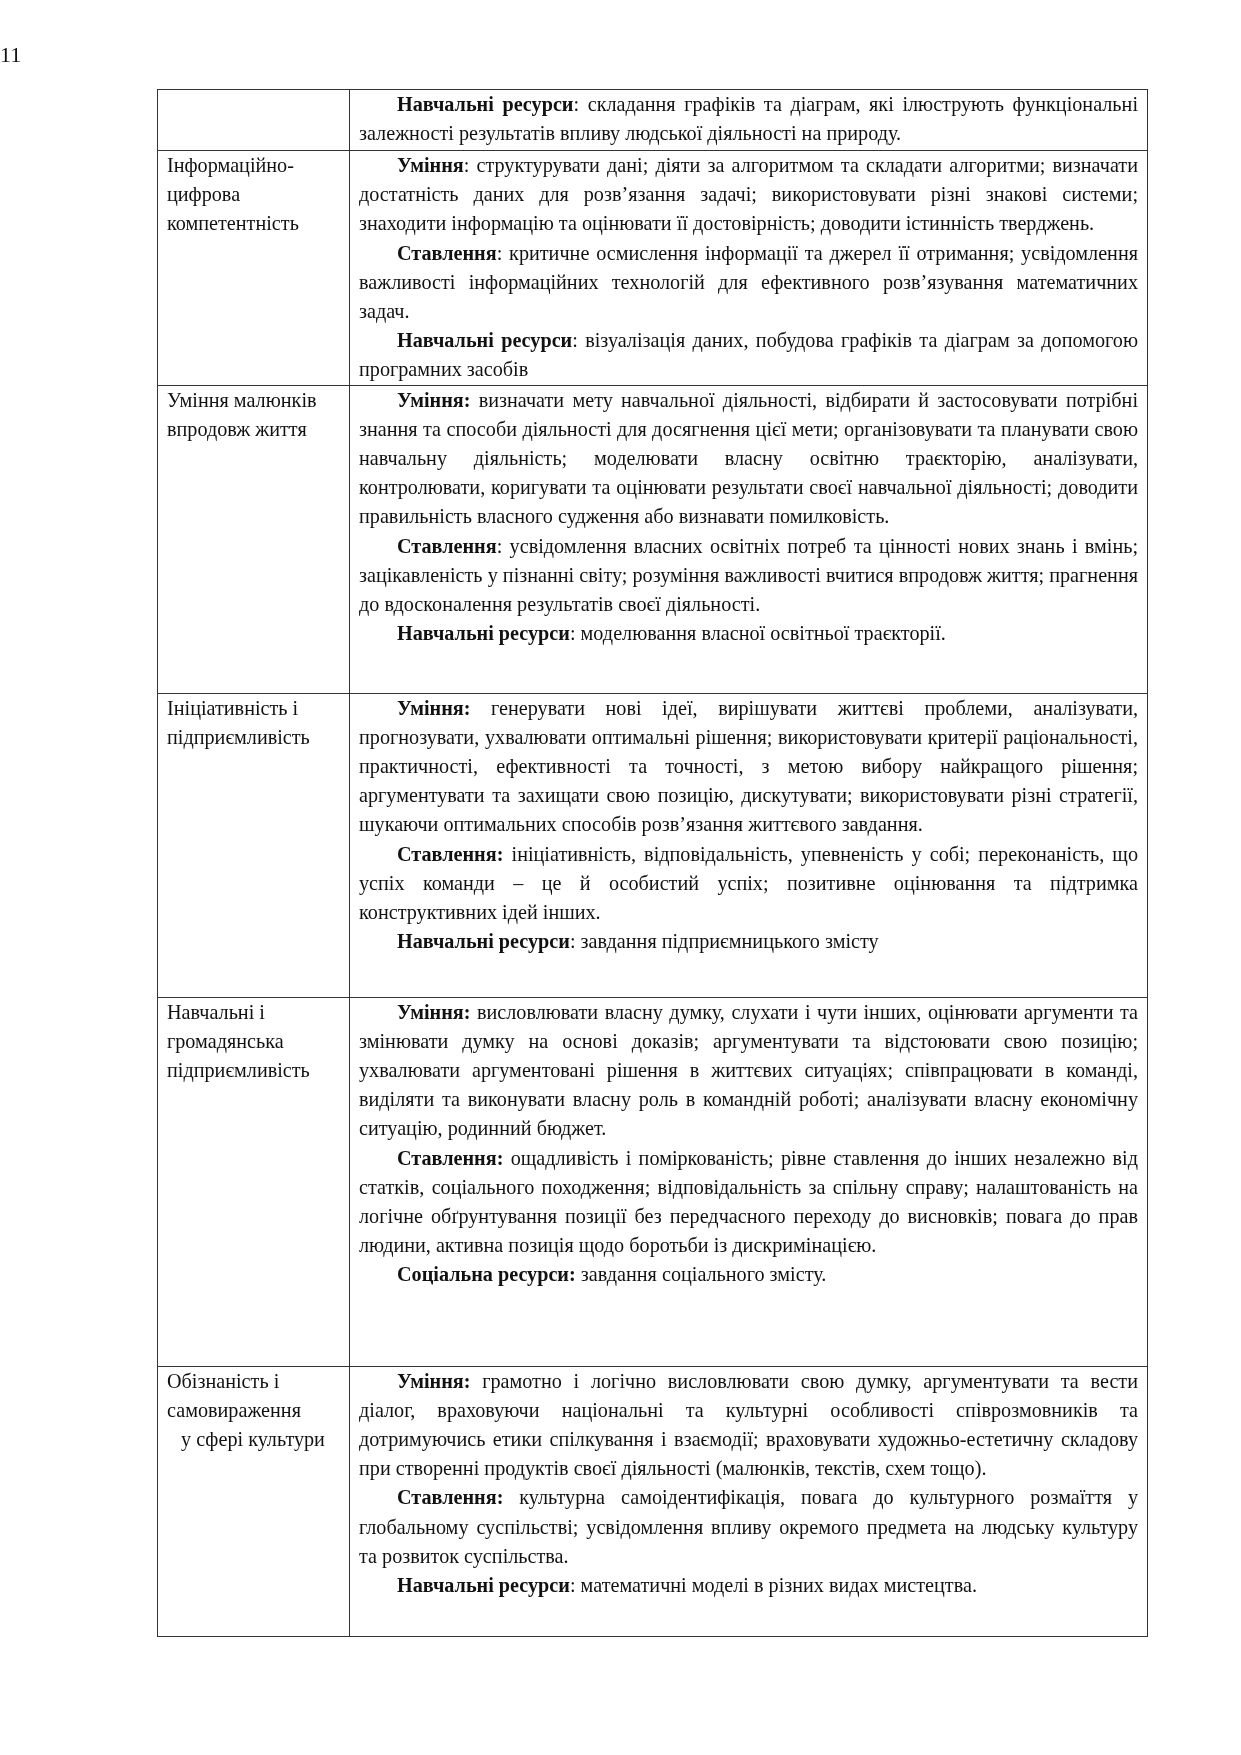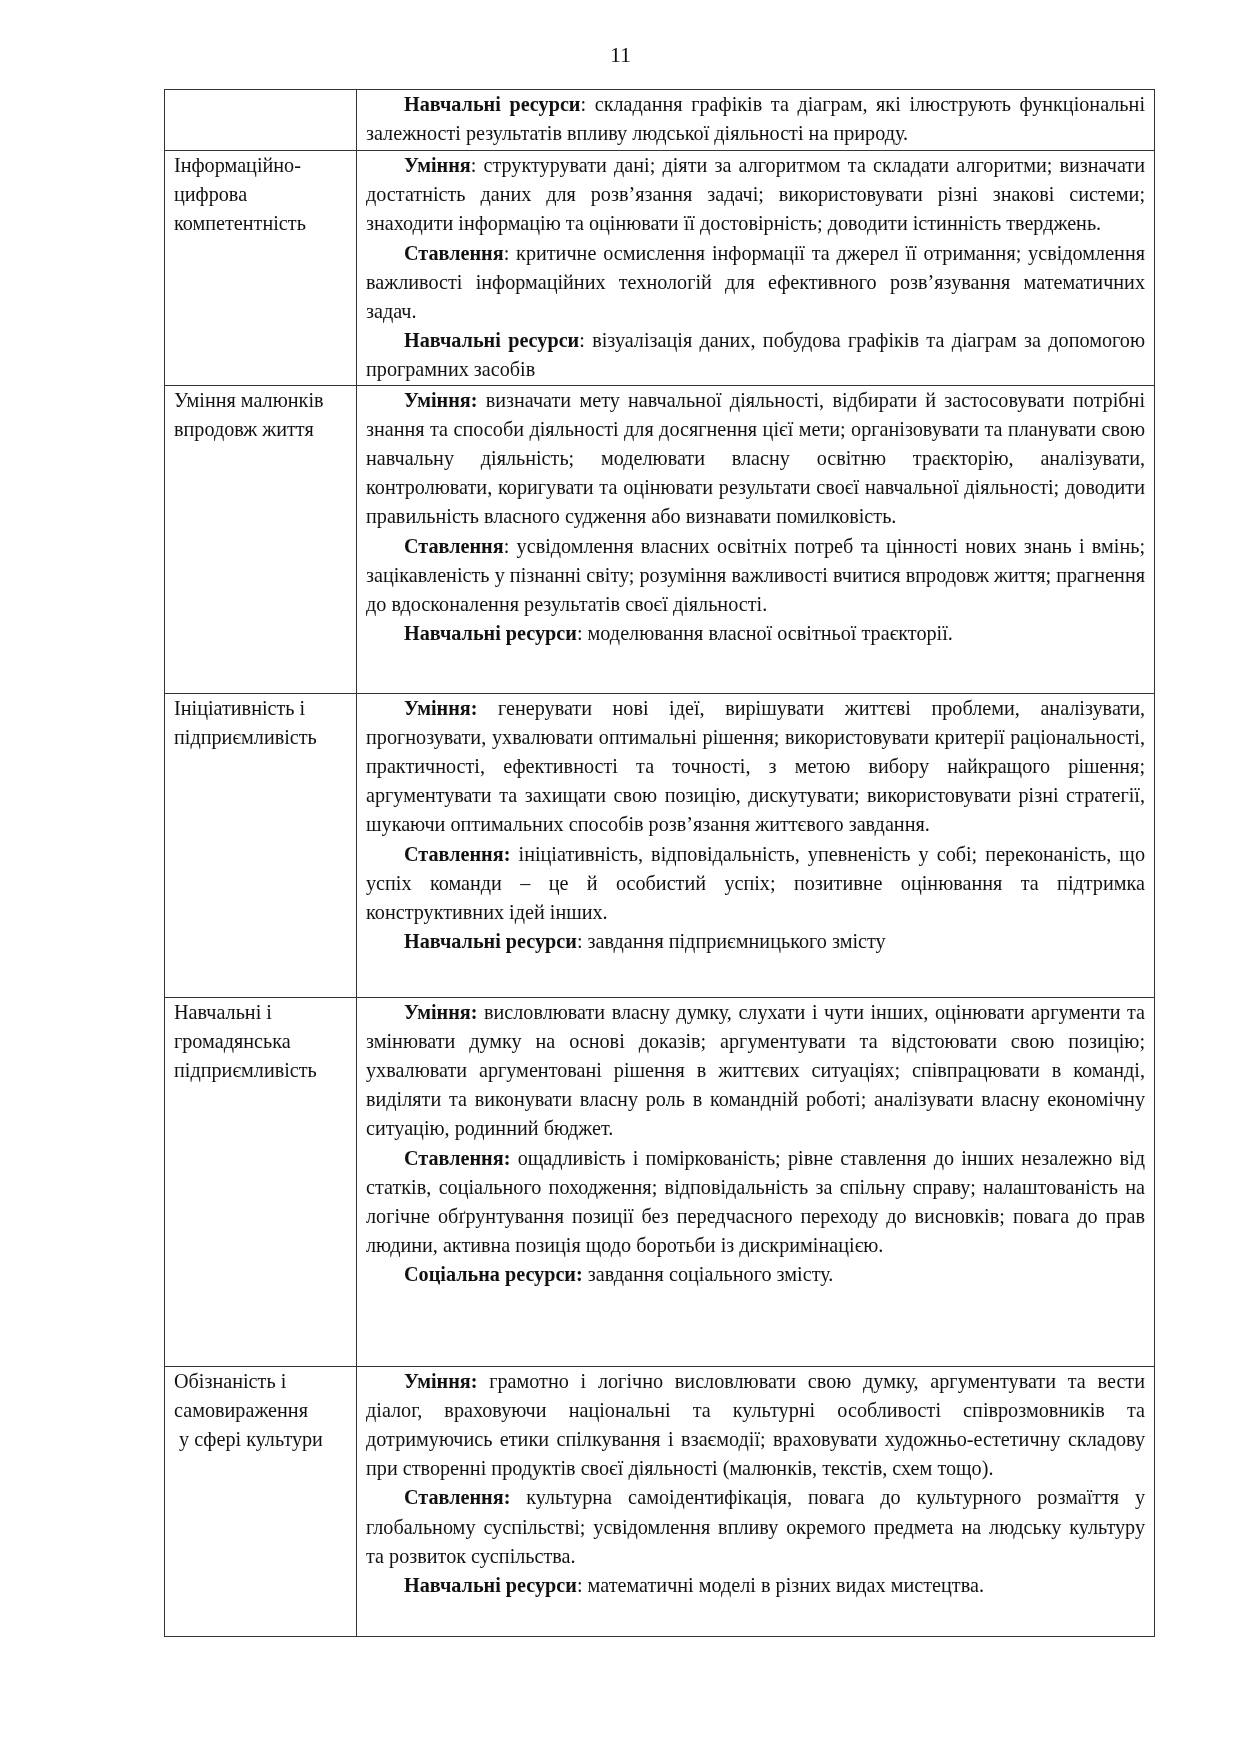--- a/index.html
+++ b/index.html
@@ -3,42 +3,42 @@
 <meta charset="utf-8">
 <style>
   html, body { margin: 0; padding: 0; background: #ffffff; }
   body {
     width: 1241px; height: 1755px; position: relative; overflow: hidden;
     font-family: "Liberation Serif", "DejaVu Serif", serif;
     color: #111111;
   }
   .page-number {
     position: absolute; top: 40px; left: 0; width: 1241px;
-    text-align: center; font-size: 22px; line-height: 30px;
+    text-align: left; font-size: 22px; line-height: 30px;
   }
   table.comp {
-    position: absolute; left: 164px; top: 89px;
+    position: absolute; left: 157px; top: 89px;
     width: 990px;
     border-collapse: collapse;
     table-layout: fixed;
     border-radius: 29px;
   }
   table.comp td {
     border: 1.3px solid #333333;
     vertical-align: top;
     font-size: 20.2px;
     line-height: 29.2px;
     padding: 0 9px 0 9px;
   }
   td.col-name { width: 174px; padding-left: 9px; padding-right: 4px; }
   td.col-desc { text-align: justify; }
   .para { text-indent: 38px; margin: 0; }
   .para b { font-weight: bold; }
   .name-line { display: block; white-space: nowrap; }
-  .name-line.indent1 { padding-left: 5px; }
+  .name-line.indent1 { padding-left: 5px; margin-left: 9px; }
 </style>
 </head>
 <body>
 
 <div class="page-number">11</div>
 
 <table class="comp">
   <colgroup>
     <col style="width:192px">
     <col style="width:798px">

